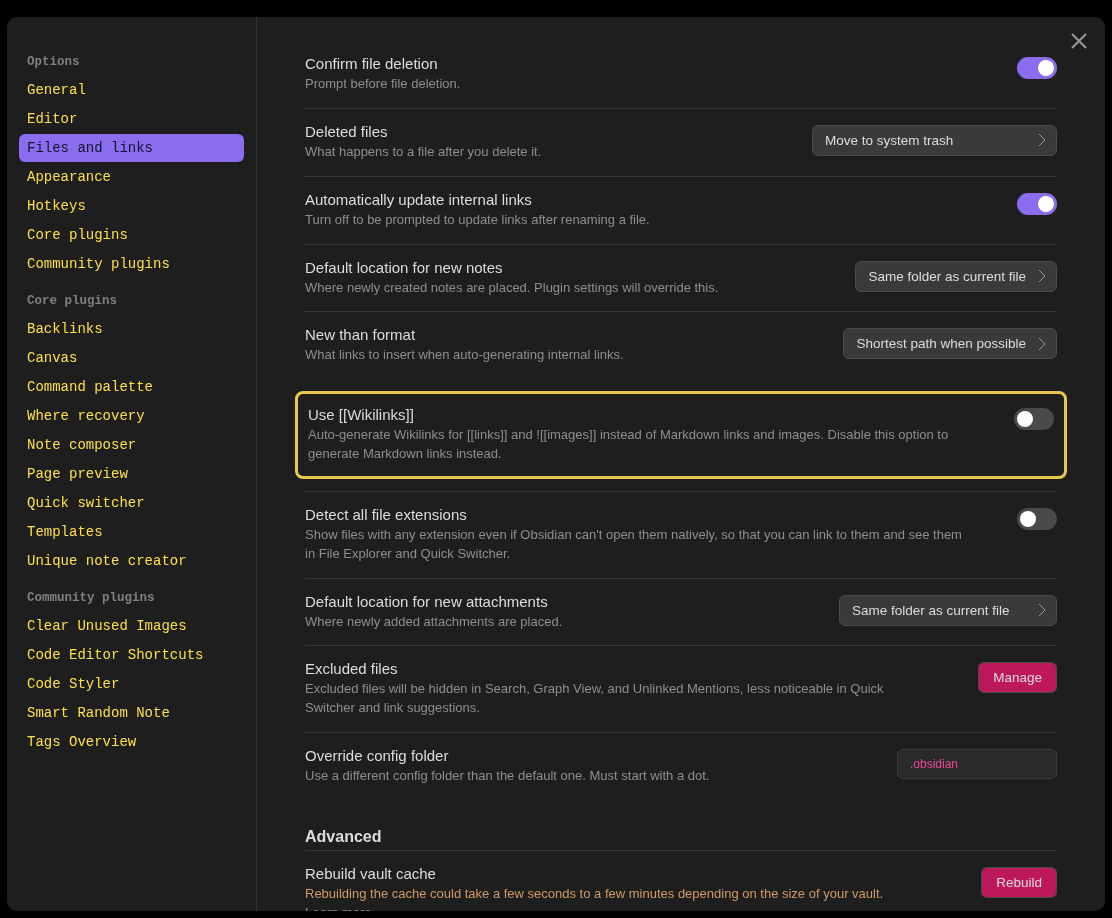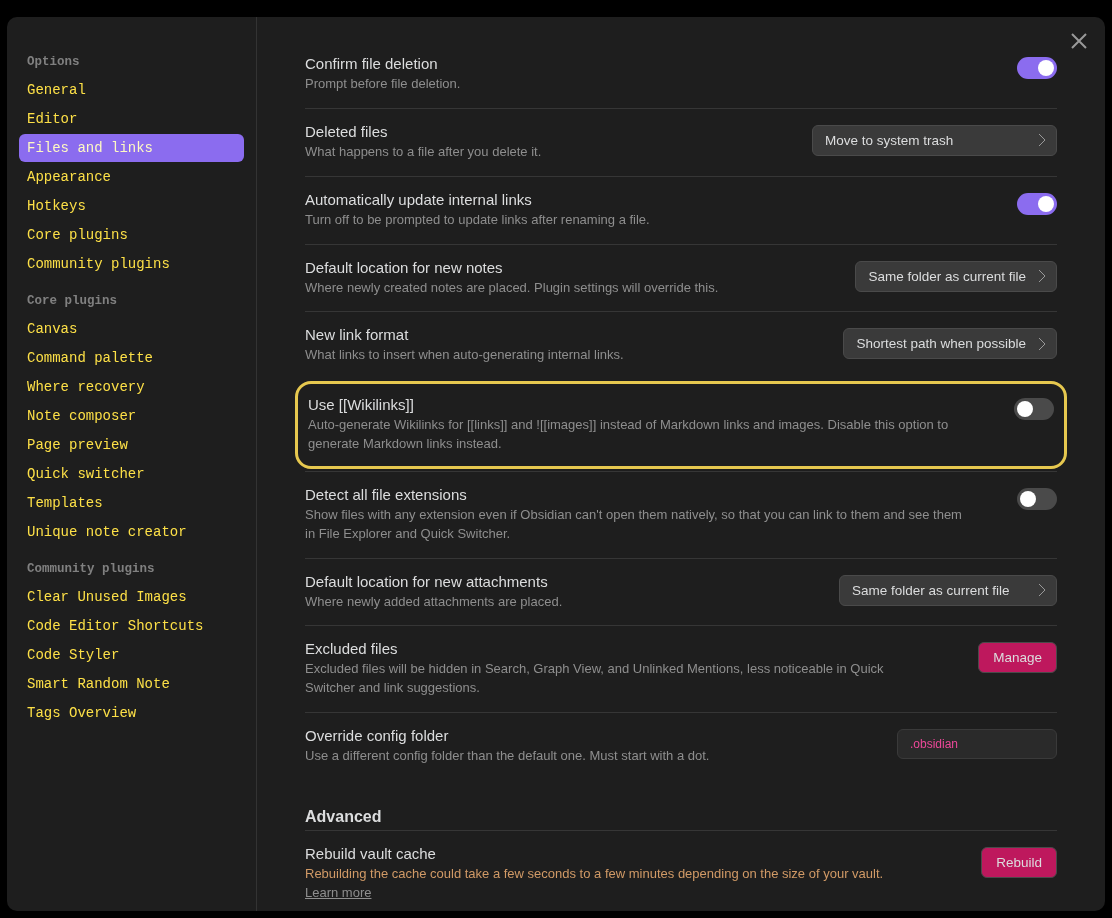--- a/index.html
+++ b/index.html
@@ -56,21 +56,21 @@
     .nav-item {
       padding: 6px 8px;
       border-radius: 6px;
       cursor: pointer;
       color: #fde047;
       font-size: 14px;
       margin: 1px 0;
     }
     .nav-item.active {
       background: #8b6cef;
-      color: #fef9c3;
+      color: #0f172a;
       font-weight: 500;
     }
     .content {
       flex: 1;
       padding: 38px 48px 40px 48px;
       overflow-y: auto;
     }
     .setting {
       display: flex;
       align-items: flex-start;
@@ -157,23 +157,23 @@
       background: #2a2a2a;
       border: 1px solid #3a3a3a;
       border-radius: 6px;
       padding: 7px 12px;
       color: #ec4899;
       font-size: 12px;
       min-width: 160px;
     }
     .highlighted {
       border: 3px solid #e6c84f;
-      border-radius: 16px;
+      border-radius: 8px;
       padding: 12px 10px !important;
-      margin: 2px -10px;
+      margin: 12px -10px;
       border-top: 3px solid #e6c84f !important;
     }
     .section-heading {
       color: #dcddde;
       font-size: 16px;
       font-weight: 600;
       padding: 28px 0 4px;
     }
     .warning { color: #d19a66; }
     .link { color: #8e8e8e; text-decoration: underline; cursor: pointer; }
@@ -192,20 +192,21 @@
     <div class="section-header">Options</div>
     <div class="nav-item">General</div>
     <div class="nav-item">Editor</div>
     <div class="nav-item active">Files and links</div>
     <div class="nav-item">Appearance</div>
     <div class="nav-item">Hotkeys</div>
     <div class="nav-item">Core plugins</div>
     <div class="nav-item">Community plugins</div>
 
     <div class="section-header">Core plugins</div>
+    <div class="nav-item">Backlinks</div>
     <div class="nav-item">Canvas</div>
     <div class="nav-item">Command palette</div>
     <div class="nav-item">Where recovery</div>
     <div class="nav-item">Note composer</div>
     <div class="nav-item">Page preview</div>
     <div class="nav-item">Quick switcher</div>
     <div class="nav-item">Templates</div>
     <div class="nav-item">Unique note creator</div>
 
     <div class="section-header">Community plugins</div>
@@ -253,21 +254,21 @@
         <div class="setting-title">Default location for new notes</div>
         <div class="setting-desc">Where newly created notes are placed. Plugin settings will override this.</div>
       </div>
       <div class="setting-control">
           <div class="select">Same folder as current file</div>
         </div>
     </div>
 
     <div class="setting">
       <div class="setting-info">
-        <div class="setting-title">New link format</div>
+        <div class="setting-title">New than format</div>
         <div class="setting-desc">What links to insert when auto-generating internal links.</div>
       </div>
       <div class="setting-control">
           <div class="select">Shortest path when possible</div>
         </div>
     </div>
 
     <div class="setting highlighted">
       <div class="setting-info">
         <div class="setting-title">Use [[Wikilinks]]</div>

